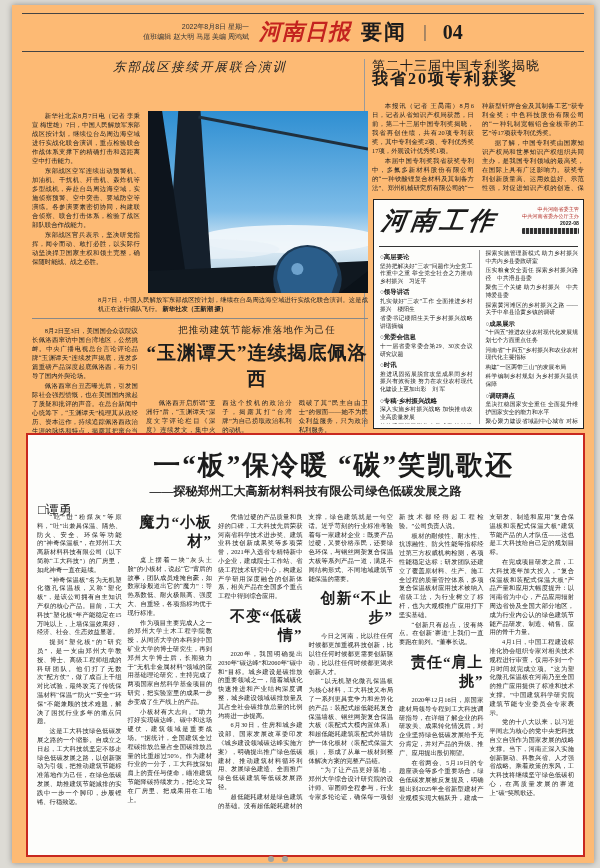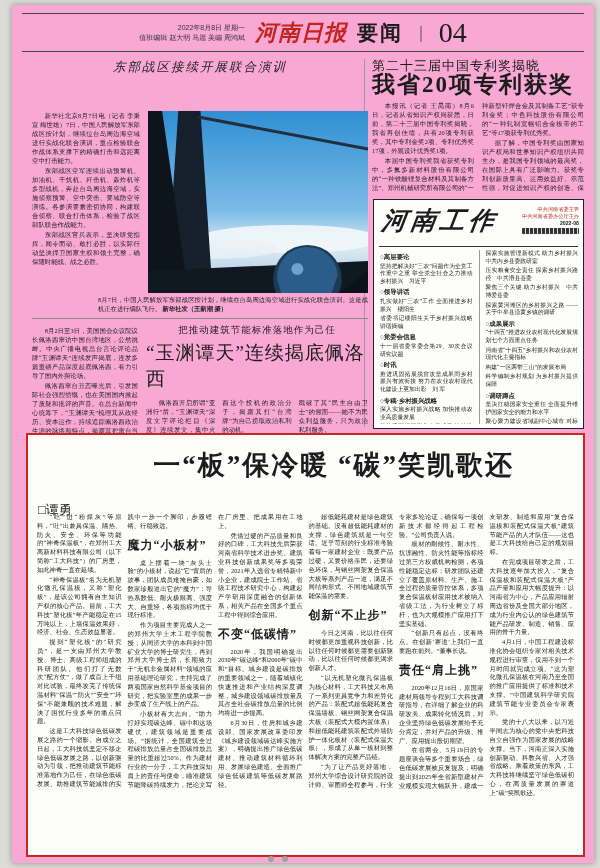--- a/index.html
+++ b/index.html
@@ -1,47 +1,47 @@
 <!DOCTYPE html>
 <html><head>
 <meta charset="utf-8">
 <style>
   html,body{margin:0;padding:0;}
   body{width:600px;height:868px;background:#dddbd5;position:relative;overflow:hidden;
        font-family:"Liberation Serif","DejaVu Serif",serif;color:#1c1c1c;}
-  .sheet{position:absolute;left:12px;top:5px;width:582px;height:858px;background:#f9a8d4;
+  .sheet{position:absolute;left:12px;top:5px;width:582px;height:858px;background:#fdba74;
          box-shadow:0 0 6px rgba(0,0,0,.35);}
   .hr{position:absolute;background:#444;height:1px;}
   .vr{position:absolute;background:#9a9a9a;width:1px;}
   
   .masthead{position:absolute;top:12px;left:0;width:100%;display:flex;justify-content:center;align-items:center;gap:10px;}
   .mh-meta{font-family:"Liberation Sans",sans-serif;font-size:7px;line-height:10px;color:#333;text-align:right;}
   .mh-brand{color:#c4231f;font-size:22px;font-weight:bold;font-style:italic;letter-spacing:1px;}
   .mh-section{font-size:21px;font-weight:bold;letter-spacing:2px;}
   .mh-sep{font-size:16px;color:#555;}
-  .mh-page{font-size:28px;font-weight:normal;}
+  .mh-page{font-size:20px;font-weight:bold;}
   
   .kicker{position:absolute;text-align:center;font-size:12.5px;letter-spacing:2px;color:#222;font-style:italic;}
   .headline-xl{position:absolute;text-align:center;font-size:31px;font-weight:bold;letter-spacing:4px;color:#111;}
   .bodytext{font-size:6.4px;line-height:9px;text-align:justify;color:#222;}
   .bodytext p{margin:0 0 1px 0;text-indent:2em;}
   .a1row{position:absolute;left:20px;top:106px;width:336px;height:182px;display:flex;gap:8px;}
   .a1col{width:108px;height:182px;overflow:hidden;}
   .a1photo{flex:1;height:182px;background:#9cc8e8;}
   .caption{position:absolute;left:86px;top:291px;width:270px;font-size:6.3px;line-height:8.5px;text-align:justify;color:#222;}
   
   .a2{position:absolute;left:20px;top:319px;width:336px;height:112px;}
   .a2col1{position:absolute;left:0;top:2px;width:106px;height:110px;overflow:hidden;}
   .a2right{position:absolute;left:114px;top:0;width:222px;}
   .a2kicker{text-align:center;font-size:9.5px;letter-spacing:1px;}
-  .a2head{font-size:19px;font-weight:normal;letter-spacing:1px;margin-top:3px;}
+  .a2head{text-align:center;font-size:19px;font-weight:bold;letter-spacing:1px;margin-top:3px;}
   .a2cols{margin-top:6px;height:64px;overflow:hidden;column-count:3;column-gap:7px;}
   
   .a3kicker{position:absolute;left:360px;top:52px;width:212px;font-size:13px;letter-spacing:1px;}
-  .a3head{position:absolute;left:360px;top:64px;width:212px;font-size:23px;font-weight:bold;letter-spacing:2px;}
+  .a3head{position:absolute;left:360px;top:64px;width:212px;font-size:16px;font-weight:bold;letter-spacing:2px;}
   .a3body{position:absolute;left:360px;top:96px;width:212px;height:94px;overflow:hidden;column-count:2;column-gap:8px;}
   
   .hw{position:absolute;left:361px;top:194px;width:209px;height:228px;border:1.5px solid #222;background:#fdfdfb;}
   .hw-head{position:absolute;left:6px;top:4px;right:4px;height:40px;}
   .hw-title{position:absolute;left:2px;top:0;font-size:25px;font-weight:bold;font-style:italic;letter-spacing:4px;transform:skewX(-8deg);}
   .hw-pub{position:absolute;right:0;top:2px;text-align:right;font-family:"Liberation Sans",sans-serif;font-size:5.2px;line-height:7px;color:#b22a22;}
   .hw-issue{color:#222;font-weight:bold;}
   .hw-bar{margin-top:1px;height:6px;background:#333;border-radius:1px;
           background-image:repeating-linear-gradient(90deg,#333 0 3px,#ddd 3px 4px);}
   .hw-rule{position:absolute;left:5px;right:5px;top:46px;height:1px;background:#333;}
@@ -51,21 +51,21 @@
   .hw-col p{margin:0 0 2px 0;font-size:5.8px;line-height:7.6px;text-align:justify;}
   .hw-col p.toc-sec{font-weight:bold;font-size:6.4px;margin-top:3px;}
   
   .bx{position:absolute;left:14px;top:428px;width:555px;height:420px;border:2.5px solid #c8281f;background:#fdfdfb;}
   .bx-head{position:absolute;top:12px;left:0;width:100%;text-align:center;font-size:27px;font-weight:bold;letter-spacing:2px;padding-left:28px;}
   .bx-sub{position:absolute;top:48px;left:0;width:100%;text-align:center;font-size:12px;font-weight:bold;color:#222;}
   .bx-byline{position:absolute;top:66px;left:10px;font-size:13px;font-weight:normal;}
   .bx-flow{position:absolute;left:9px;right:9px;top:78px;height:332px;overflow:hidden;
            column-count:6;column-gap:6px;}
   .bx-flow p{margin:0 0 1px 0;text-indent:2em;font-size:6.3px;line-height:8.8px;text-align:justify;color:#222;}
-  .bx-flow h3.subhead{margin:6px 0 5px 0;text-align:left;font-size:12px;letter-spacing:1px;break-after:avoid;}
+  .bx-flow h3.subhead{margin:6px 0 5px 0;text-align:right;font-size:15px;letter-spacing:1px;break-after:avoid;}
   .dot{position:absolute;width:6px;height:6px;border-radius:50%;background:#a2a29c;}
 </style>
 </head>
 <body>
 
 <div class="sheet">
 
   <div class="hr" style="top:8px;left:10px;right:10px;"></div>
 
   <div class="masthead">
@@ -185,20 +185,21 @@
           <p class="toc-item">科学编制乡村规划 为乡村振兴提供保障</p>
           <p class="toc-sec">○调研蹲点</p>
           <p class="toc-item">坚决扛稳国家安全重任 全面提升维护国家安全的能力和水平</p>
           <p class="toc-item">聚心聚力建设省域副中心城市 对标绘就蓝图“施工图”　李 刚</p>
         </div>
     </div>
   </div>
 
   <div class="bx">
     <div class="bx-head">一“板”保冷暖 “碳”笑凯歌还</div>
+    <div class="bx-sub">——探秘郑州工大高新材料科技有限公司绿色低碳发展之路</div>
     <div class="bx-byline">□谭勇</div>
     <div class="bx-flow">
         <p>“吃”进“粉煤灰”等原料，“吐”出兼具保温、隔热、防火、安全、环保等功能的“神奇保温板”，在郑州工大高新材料科技有限公司（以下简称“工大科技”）的厂房里，如此神奇一直在延续。</p>
         <p>“神奇保温板”名为无机塑化微孔保温板，又称“塑化板”，是该公司拥有自主知识产权的核心产品。目前，工大科技“塑化板”年产能稳定在15万吨以上，上墙保温效果好，经济、社会、生态效益显著。</p>
         <p>提到“塑化板”的“研究员”，是一支由郑州大学教授、博士、高级工程师组成的科研团队。他们打了无数次“配方仗”，做了成百上千组对比试验，最终攻克了传统保温材料“保温”“防火”“安全”“环保”不能兼顾的技术难题，解决了困扰行业多年的痛点问题。</p>
         <p>这是工大科技绿色低碳发展之路的一个缩影。自成立之日起，工大科技就坚定不移走绿色低碳发展之路，以创新驱动为引领，把推动建筑节能标准落地作为己任，在绿色低碳发展、助推建筑节能减排的实践中一步一个脚印，步履铿锵、行稳致远。</p>
         <h3 class="subhead">魔力“小板材”</h3>
         <p>桌上摆着一块“灰头土脸”的小板材，说起“它”背后的故事，团队成员难掩自豪，如数家珍般道出它的“魔力”：导热系数低、耐火极限高、强度大、自重轻，各项指标均优于现行标准。</p>
         <p>作为项目主要完成人之一的郑州大学土木工程学院教授，从同济大学的本科到中国矿业大学的博士研究生，再到郑州大学博士后，长期致力于“无机非金属材料”领域的应用基础理论研究，主持完成了两项国家自然科学基金项目的研究，把实验室里的成果一步步变成了生产线上的产品。</p>
         <p>小板材有大志向。“助力打好实现碳达峰、碳中和这场硬仗，建筑领域是重要战场。”据统计，全国建筑全过程碳排放总量占全国碳排放总量的比重超过50%。作为建材行业的一分子，工大科技深知肩上的责任与使命，瞄准建筑节能降碳持续发力，把论文写在厂房里、把成果用在工地上。</p>

